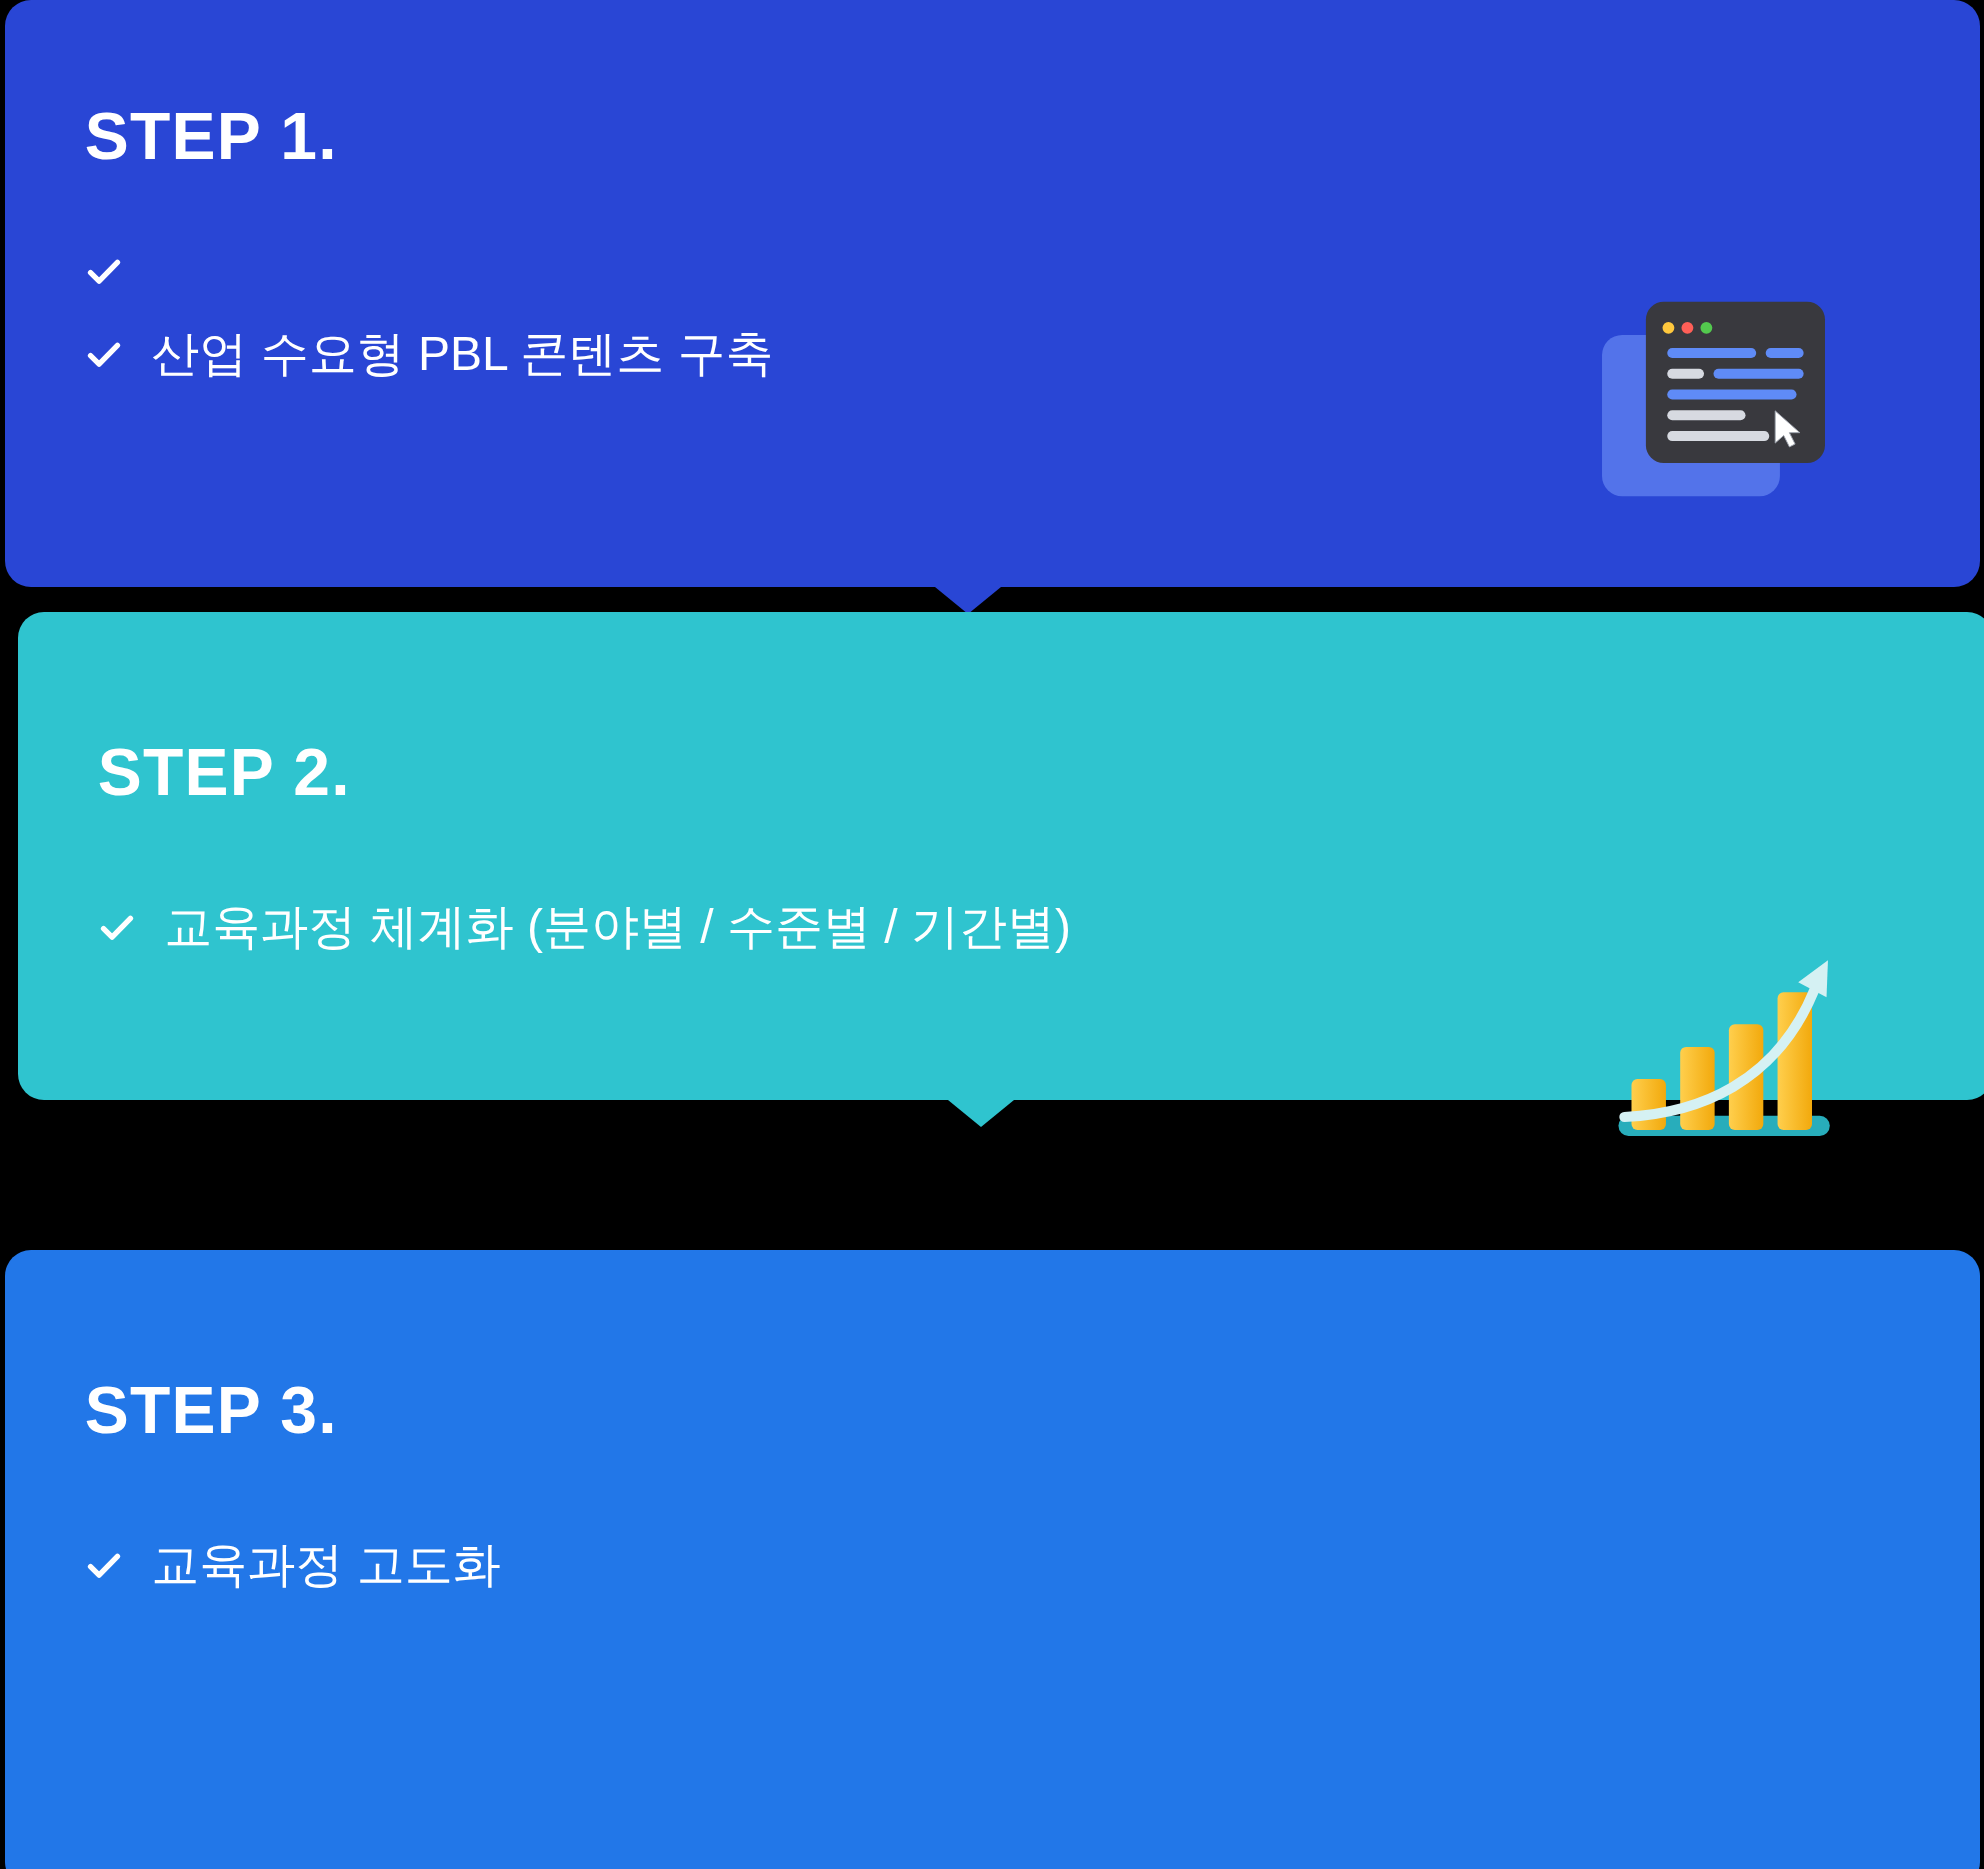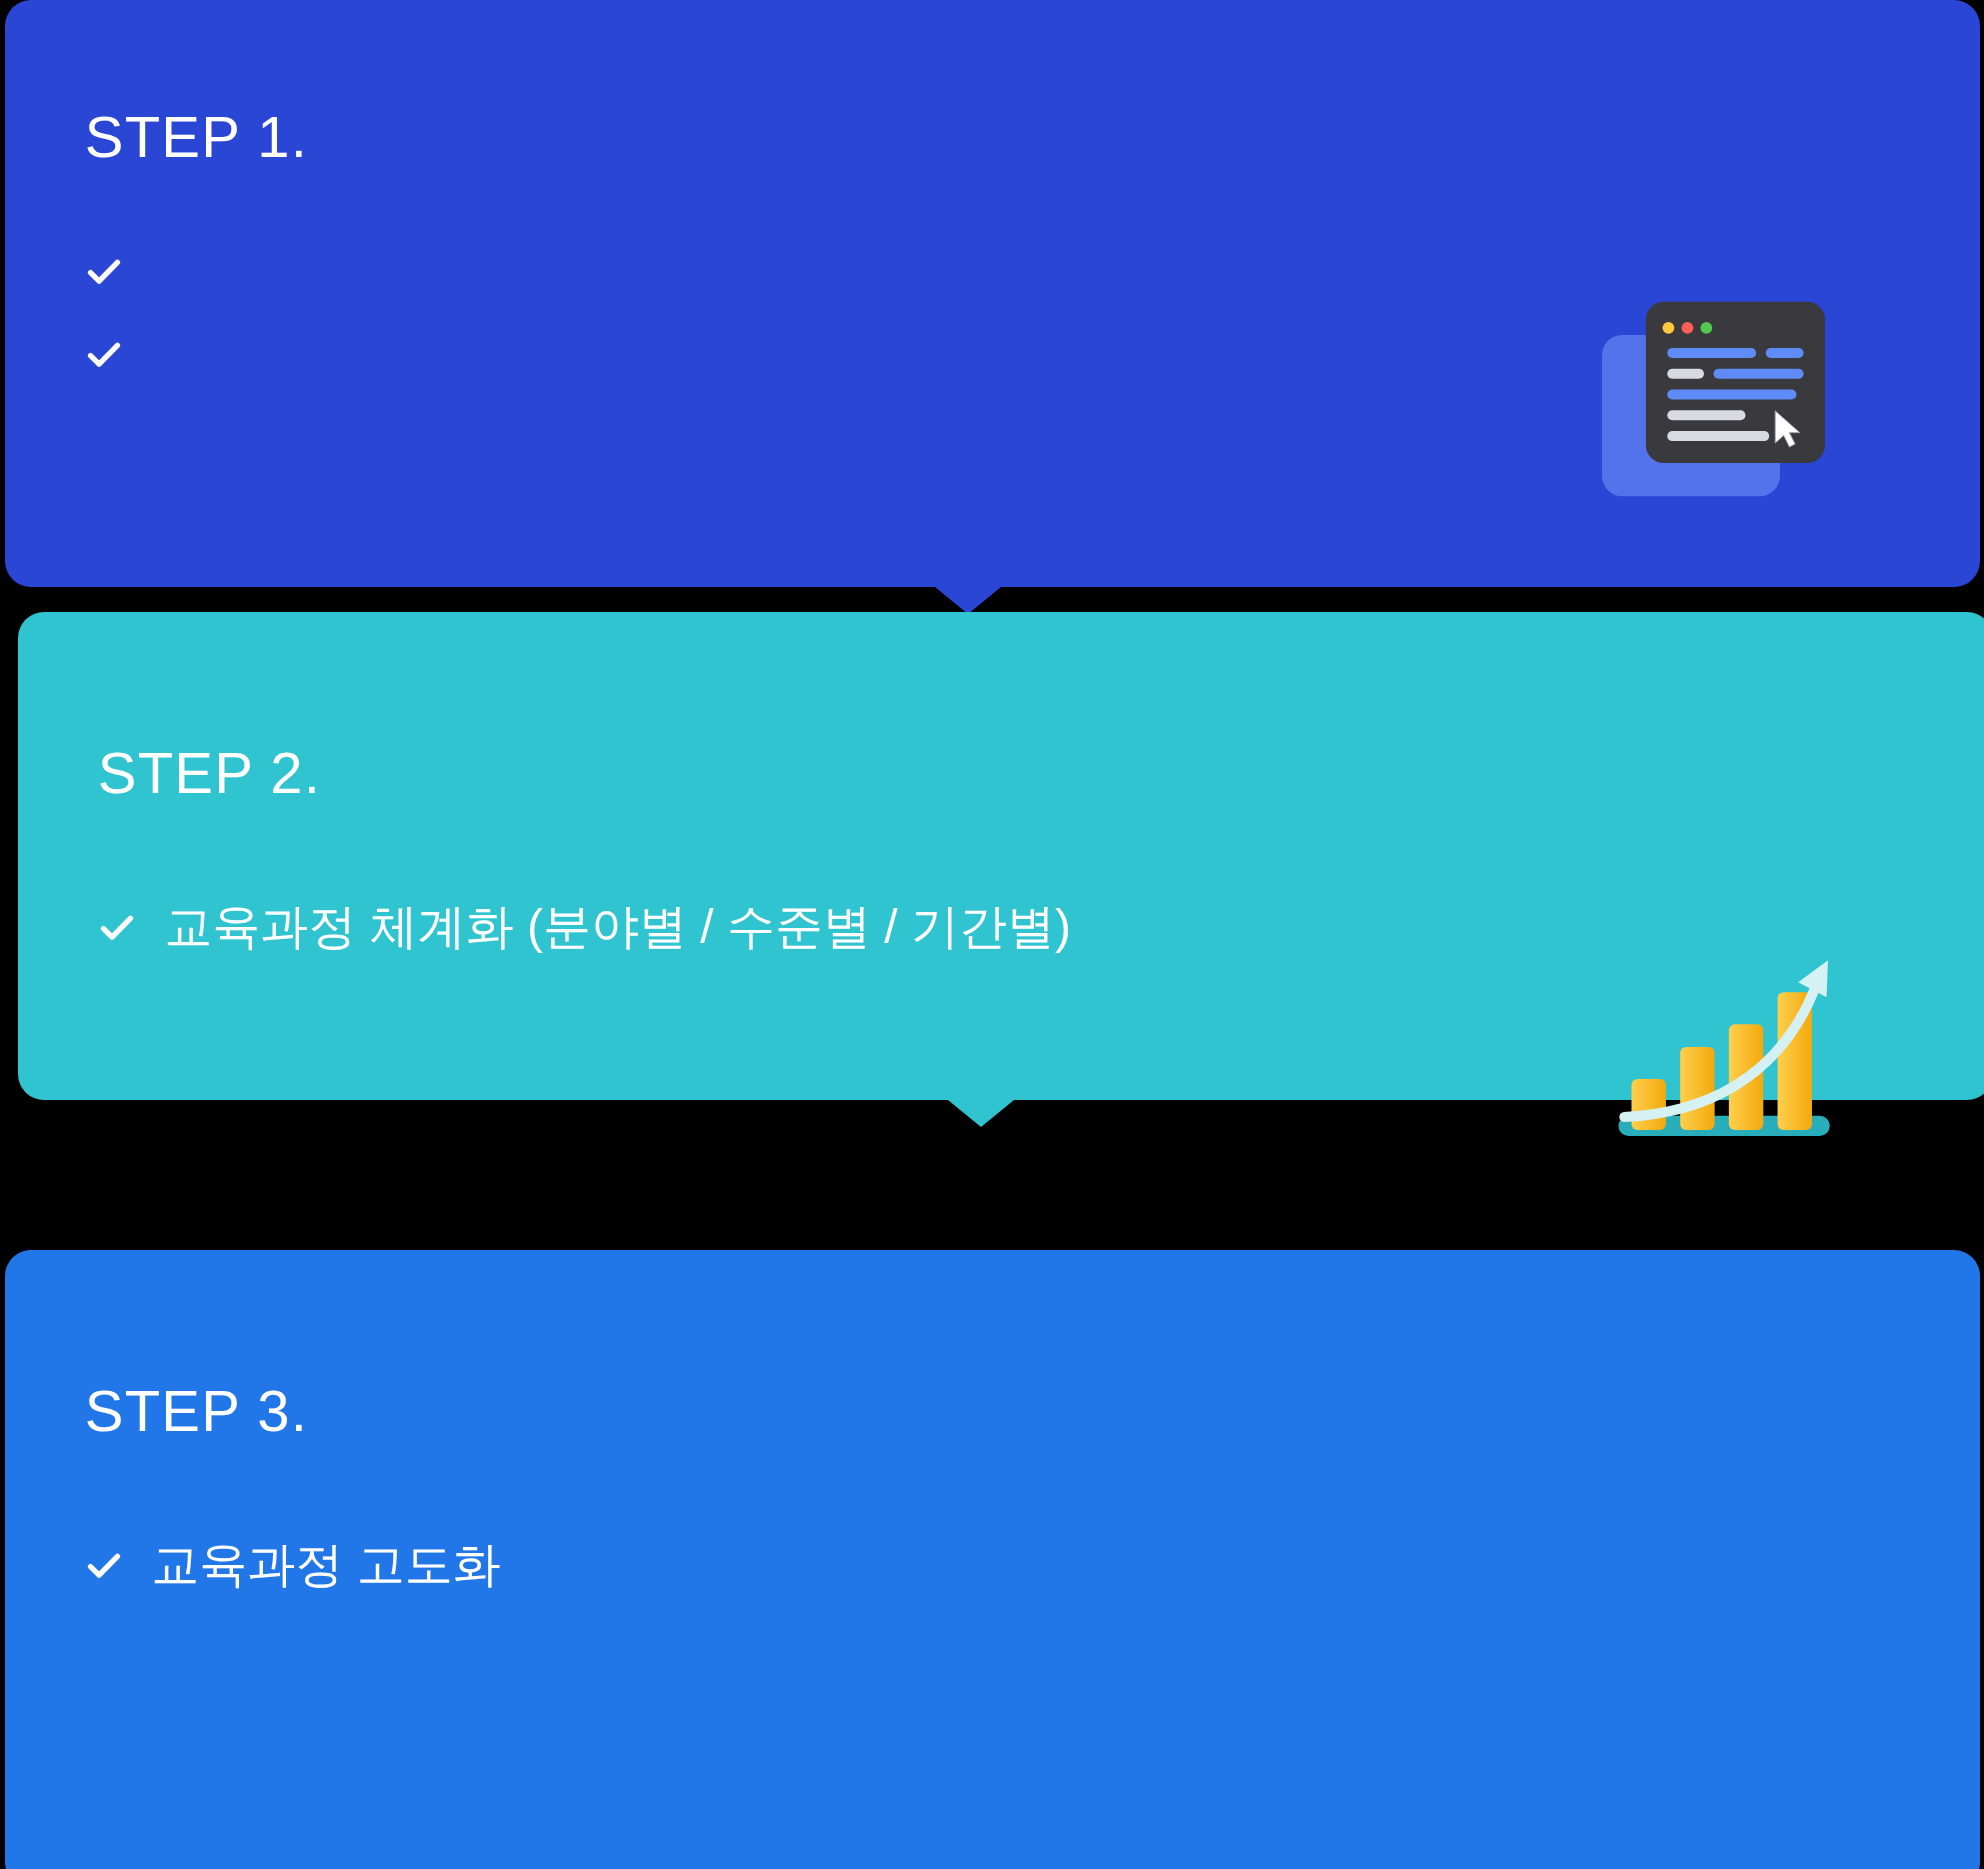--- a/index.html
+++ b/index.html
@@ -14,21 +14,21 @@
   .card {
     position:absolute; left:4.8px; width:1975px;
     border-radius:26px; color:var(--text,#fff);
     padding-left:80px;
   }
   .card--step1 { top:0;      height:587px;  background:var(--step1,#2946d5); padding-top:83px; }
   .card--step2 { top:612px; height:488px; background:var(--step2,#2fc4cf); padding-top:107px;margin-left:13px; }
   .card--step3 { top:1250px; height:638px; background:var(--step3,#2277e8); padding-top:107px; }
 
   .card__title {
-    font-size:58px; line-height:107px; font-weight:normal; letter-spacing:1.2px;
+    font-size:66px; line-height:107px; font-weight:bold; letter-spacing:1.2px;
   }
   .card__items { list-style:none; margin-top:39px; }
   .card--step2 .card__items, .card--step3 .card__items { margin-top:59px; }
 
   .item { display:flex; align-items:center; gap:28.5px; height:83px; font-size:48px; }
   .check { width:38px; height:38px; flex:0 0 auto; }
   .check svg { width:100%; height:100%; display:block; }
   .item__label { white-space:nowrap; }
 
   .pointer {
@@ -57,20 +57,21 @@
               <path d="M3.5 13l5.4 5.4L20.5 6.6" stroke="#ffffff" stroke-width="3.4" stroke-linecap="round" stroke-linejoin="round"></path>
             </svg>
         </span>
       </li>
       <li class="item">
         <span class="check">
           <svg viewBox="0 0 24 24" fill="none">
               <path d="M3.5 13l5.4 5.4L20.5 6.6" stroke="#ffffff" stroke-width="3.4" stroke-linecap="round" stroke-linejoin="round"></path>
             </svg>
         </span>
+        <span class="item__label">산업 수요형 PBL 콘텐츠 구축</span>
       </li>
     </ul>
 
     <div class="art art--code">
       <svg viewBox="0 0 392 344">
         <rect x="8" y="64" width="300" height="272" rx="34" fill="#5373ea"></rect>
         <rect x="82" y="8" width="302" height="272" rx="30" fill="#39393e"></rect>
         <circle cx="120" cy="52" r="10" fill="#ffc83d"></circle>
         <circle cx="152" cy="52" r="10" fill="#ff5f57"></circle>
         <circle cx="184" cy="52" r="10" fill="#53c94e"></circle>

